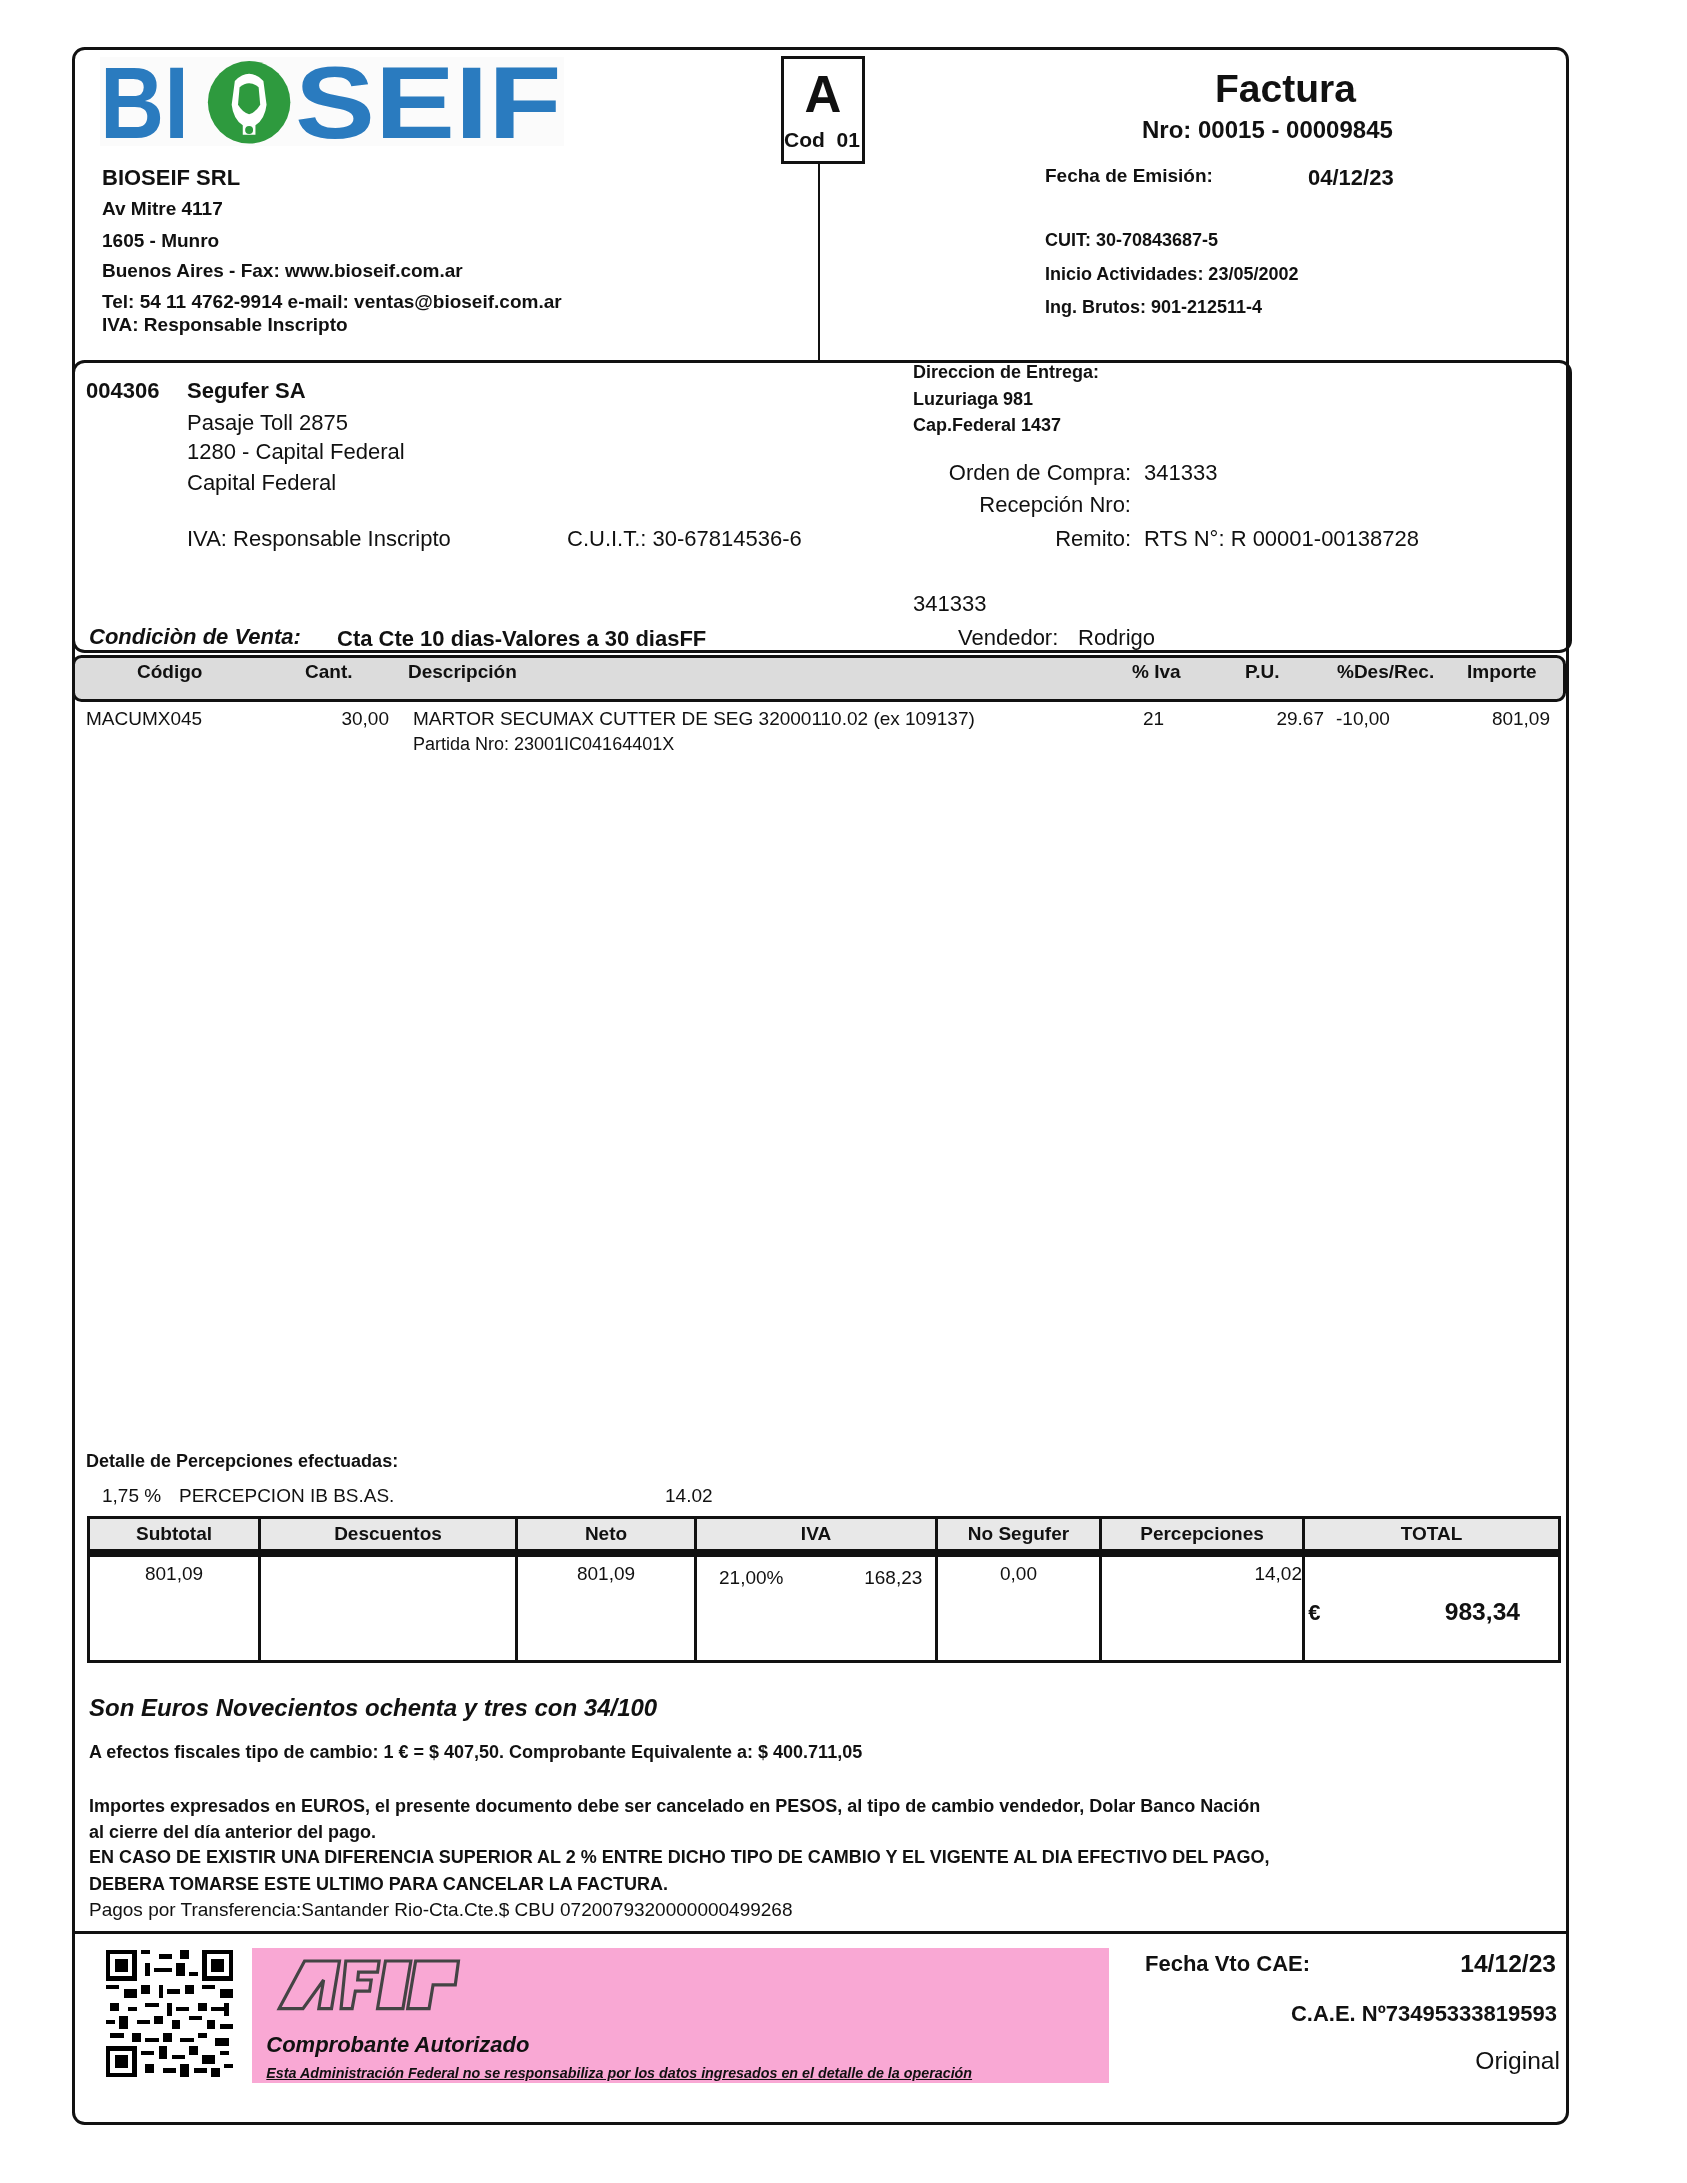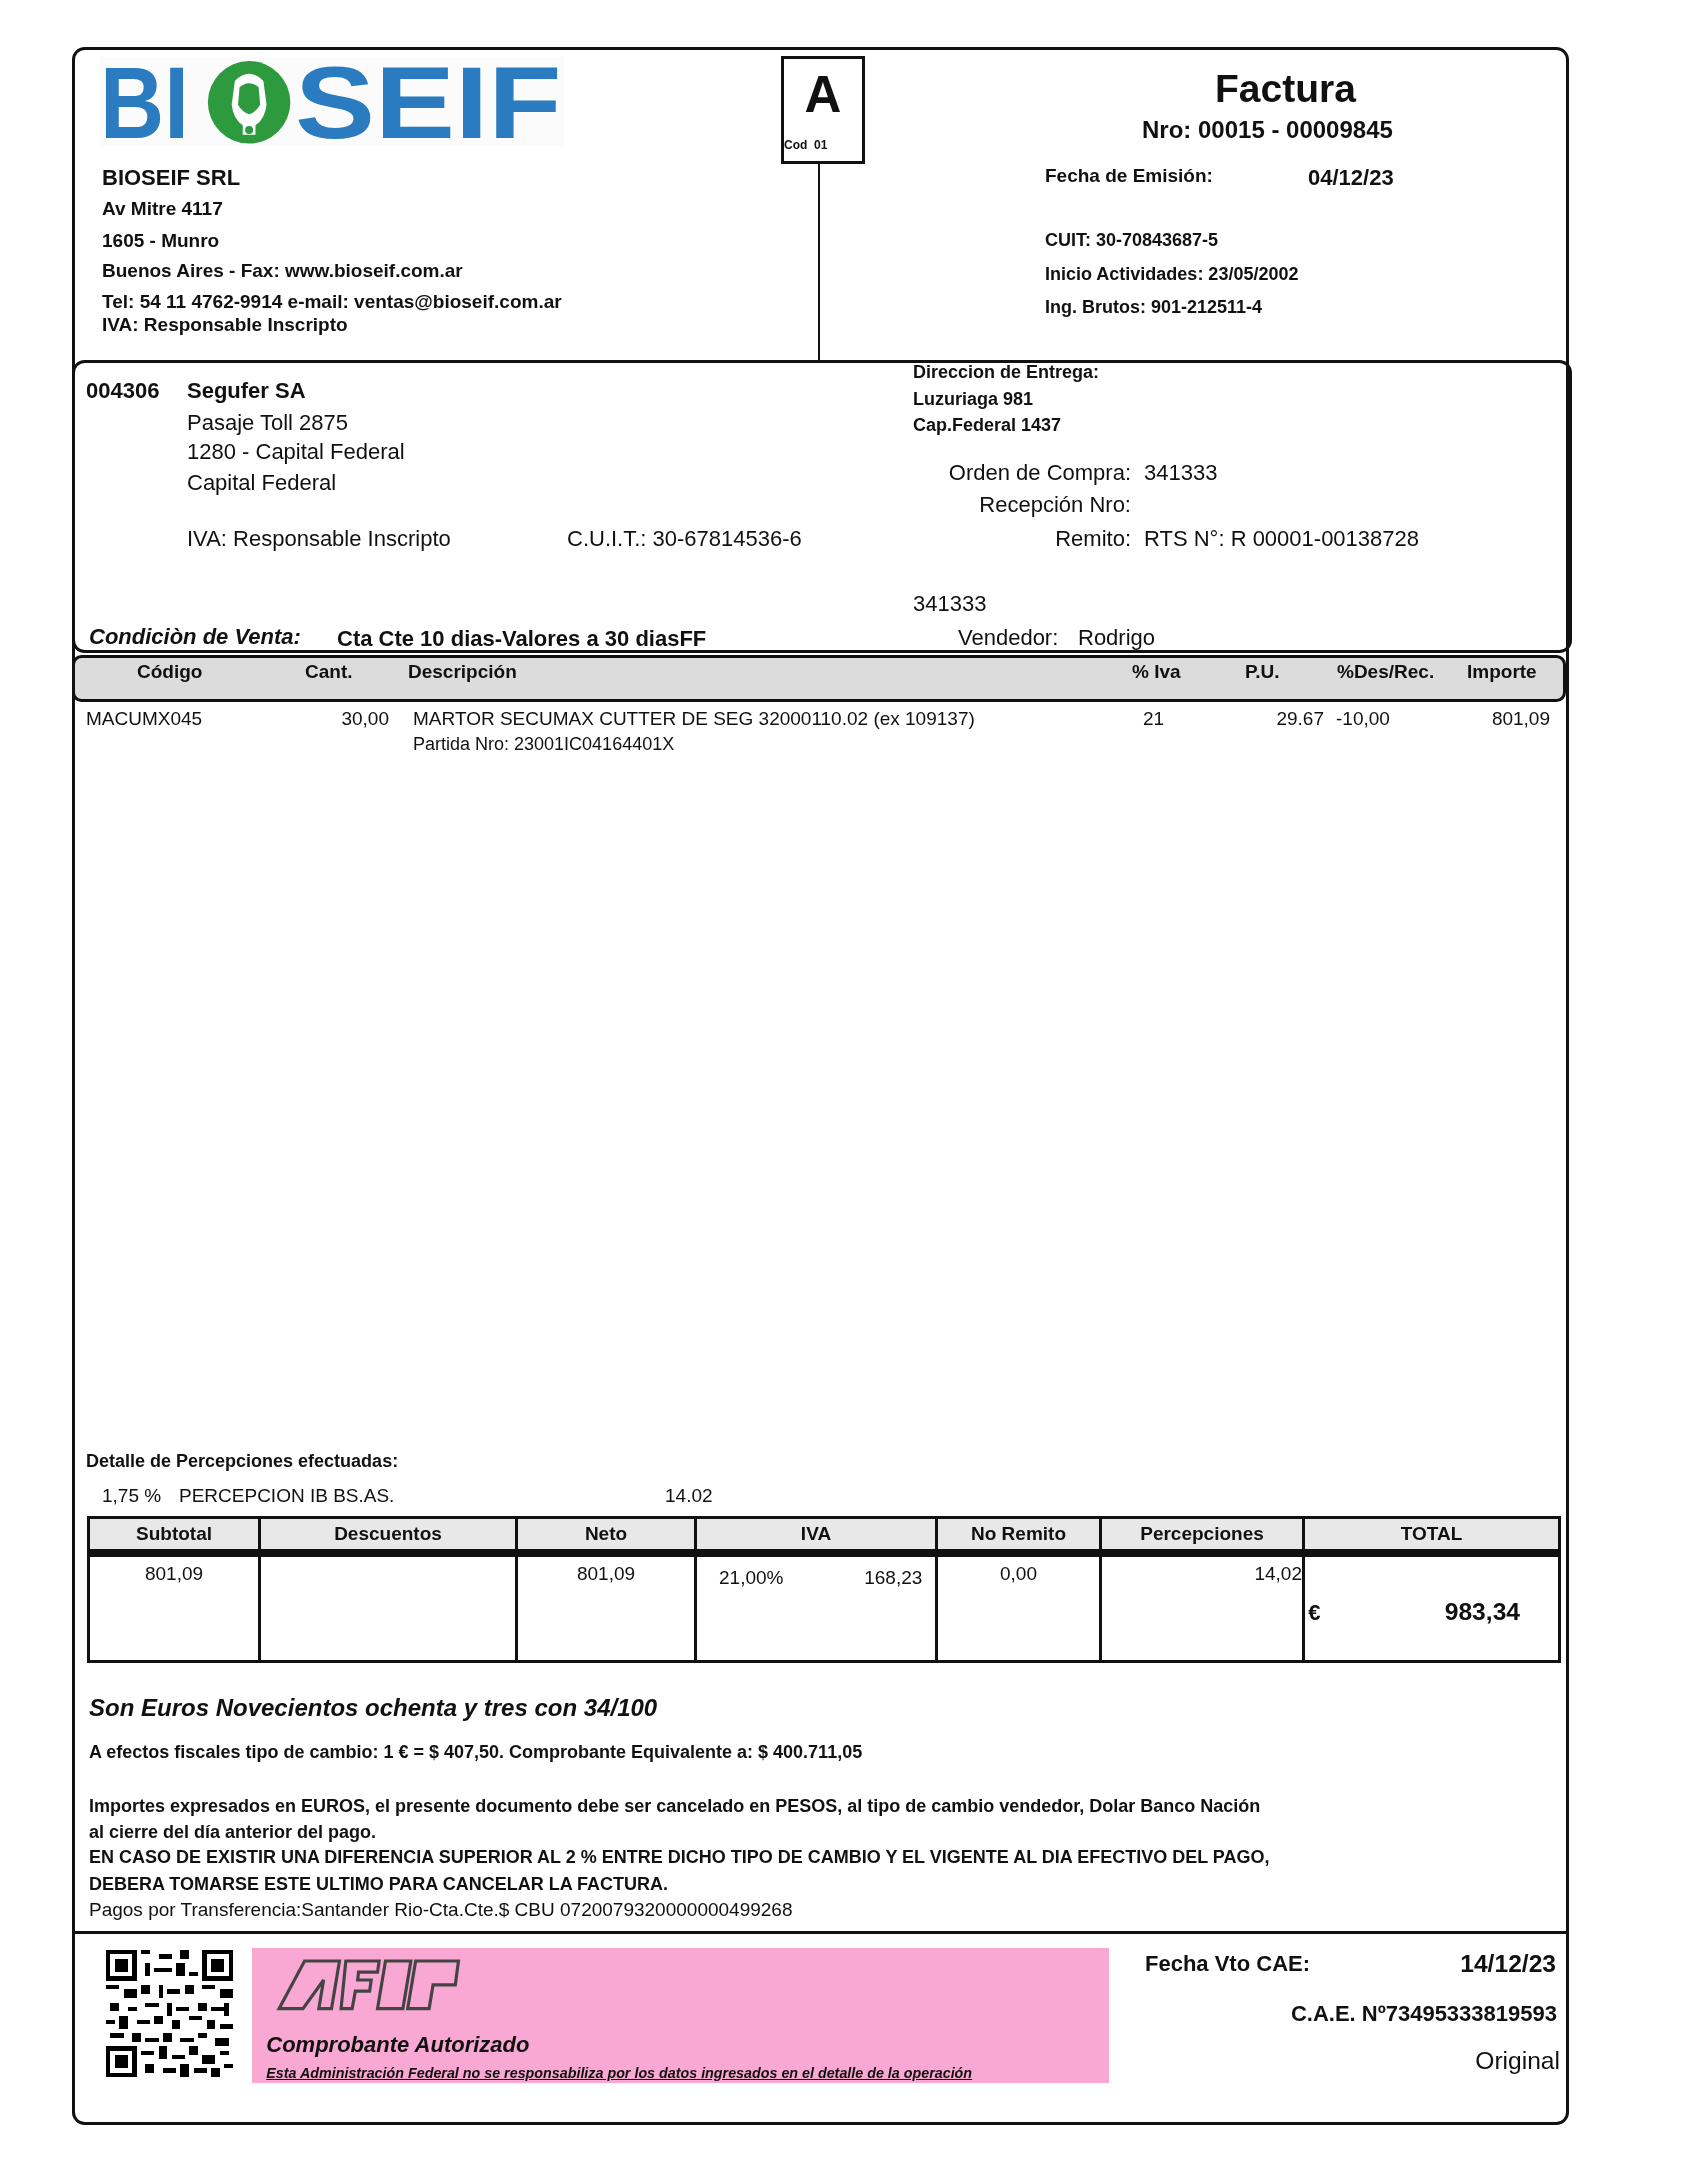--- a/index.html
+++ b/index.html
@@ -9,21 +9,21 @@
   .b { font-weight:bold; }
   .i { font-style:italic; }
   .outer { position:absolute; left:72px; top:47px; width:1497px; height:2078px;
            border:3.2px solid #111; border-radius:12.7px; box-sizing:border-box; }
   .vline { position:absolute; background:#111; }
   .hline { position:absolute; background:#111; }
   .abox { position:absolute; left:781px; top:56px; width:84px; height:108px;
           border:3.2px solid #111; box-sizing:border-box; background:#fff; }
   .abox .letter { position:absolute; left:0; right:0; top:6.4px; text-align:center;
           font-size:51px; font-weight:bold; }
-  .abox .cod { position:absolute; left:0; bottom:9.5px; font-size:12px; font-weight:bold; }
+  .abox .cod { position:absolute; left:0; bottom:9.5px; font-size:21px; font-weight:bold; }
   .custbox { position:absolute; left:72px; top:360px; width:1500px; height:293px;
           border:3.2px solid #111; border-radius:12.7px; box-sizing:border-box; }
   .itemhead { position:absolute; left:72px; top:655px; width:1494px; height:47px;
           background:#dcdcdc; border:3.2px solid #111; border-radius:9.5px; box-sizing:border-box; }
   .itemhead span { position:absolute; top:3.2px; font-size:19px; font-weight:bold; }
   .f28 { font-size:22px; }
   .f23 { font-size:18px; }
   .f24 { font-size:19px; }
   table.tot { position:absolute; left:87px; top:1516px; width:1473px; border-collapse:collapse;
           table-layout:fixed; }
@@ -136,21 +136,21 @@
     <col style="width:164px">
       <col style="width:203px">
       <col style="width:256px">
   </colgroup>
   <tbody>
       <tr>
     <th>Subtotal</th>
     <th>Descuentos</th>
     <th>Neto</th>
     <th>IVA</th>
-    <th>No Remito</th>
+    <th>No Segufer</th>
     <th>Percepciones</th>
     <th>TOTAL</th>
   </tr>
   <tr>
     <td style="text-align:center;">
           <div style="padding-top:6.4px;">801,09</div>
         </td>
     <td>
           <div></div>
         </td>

